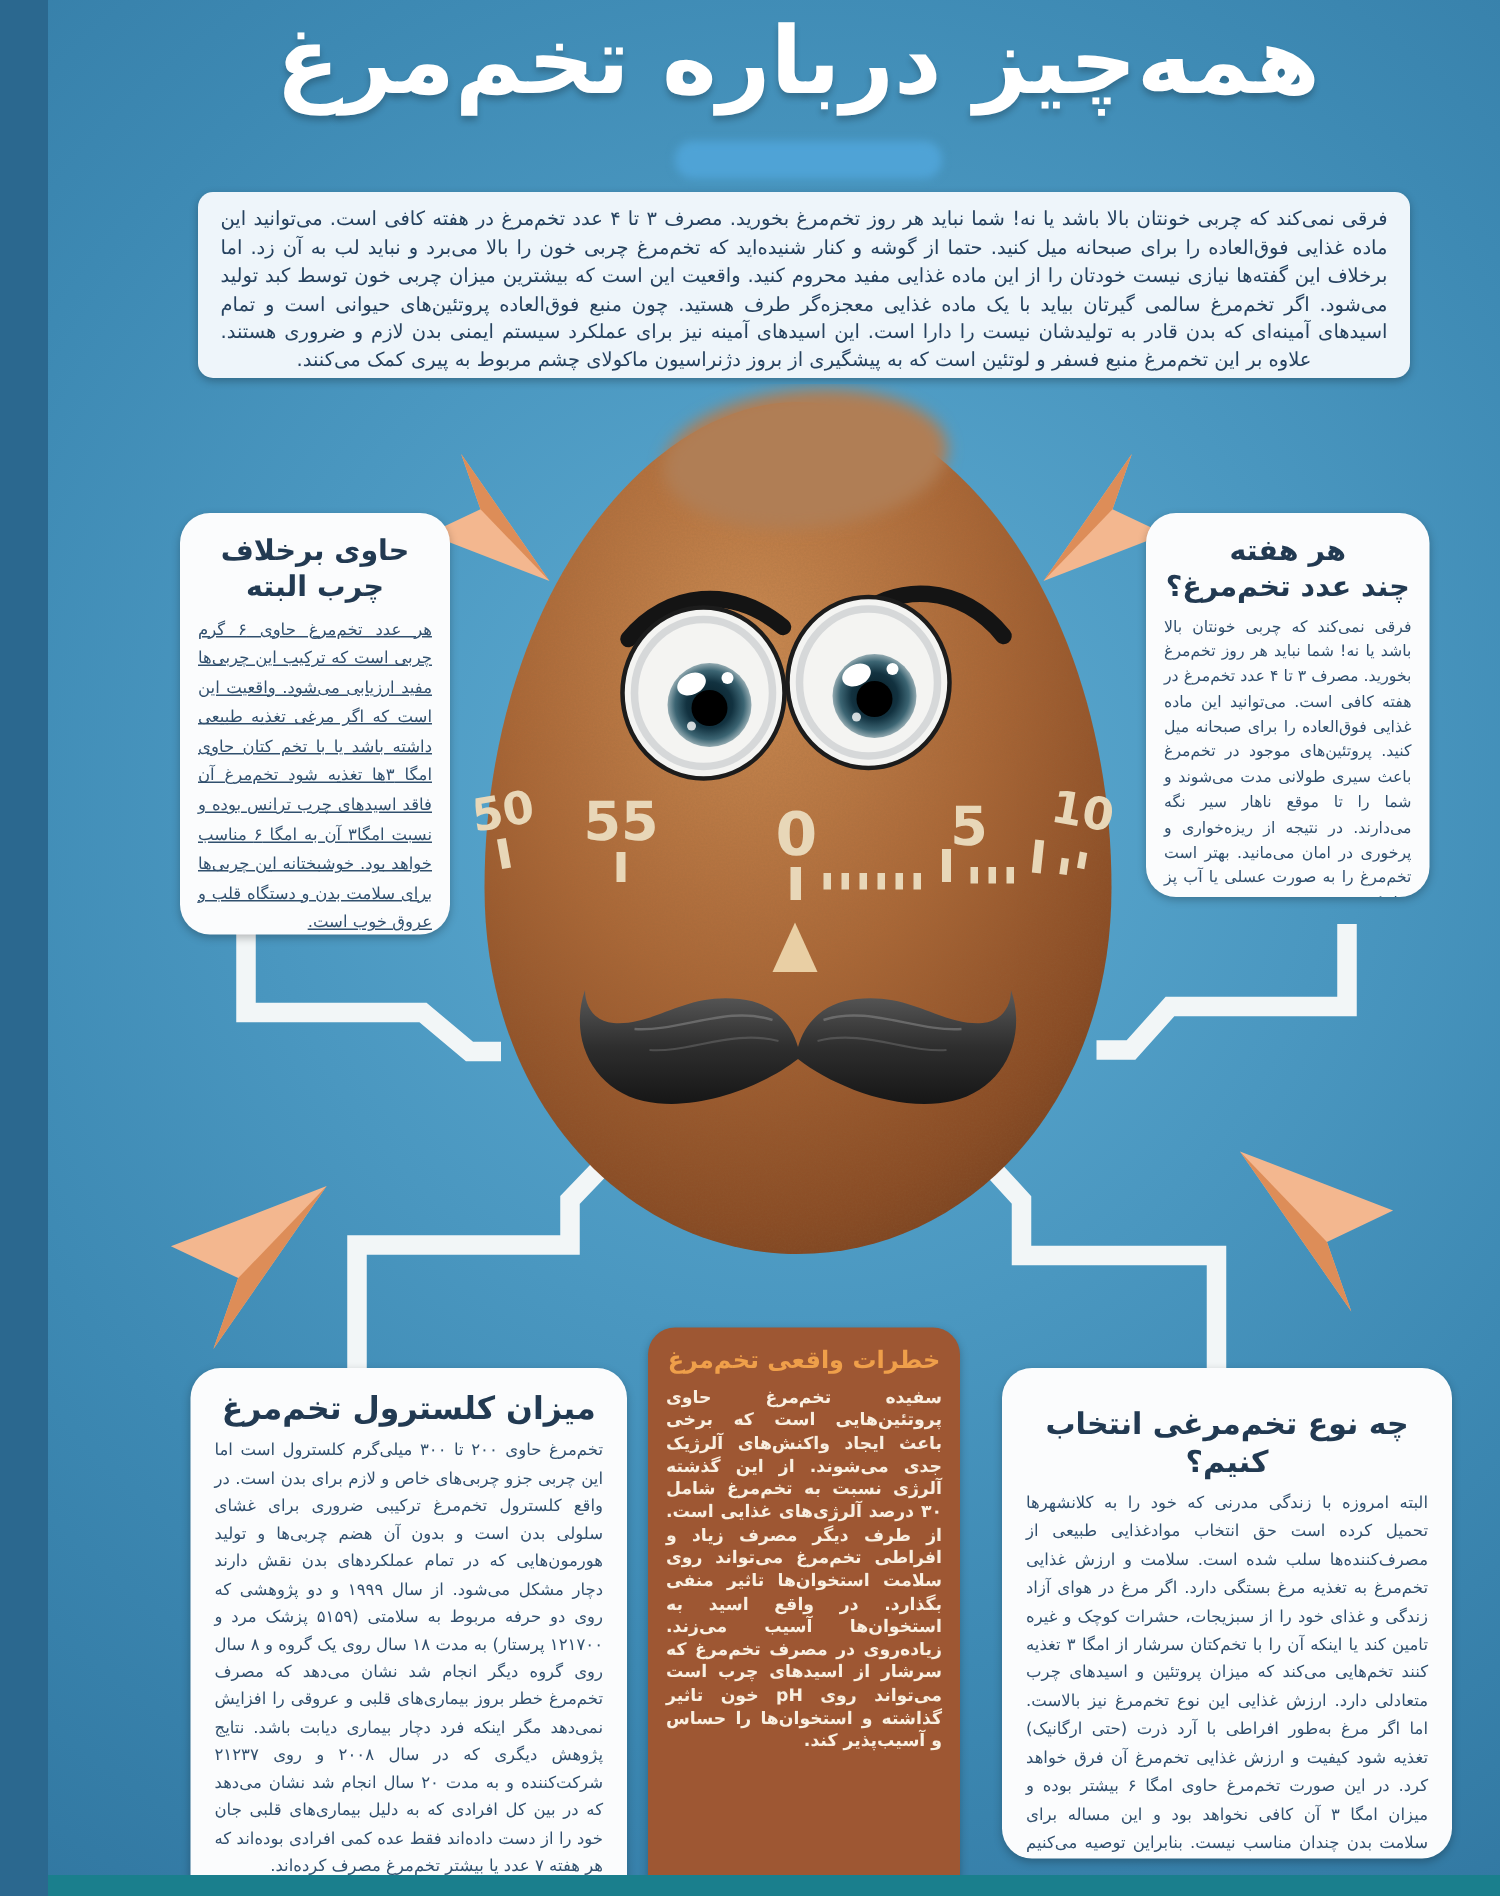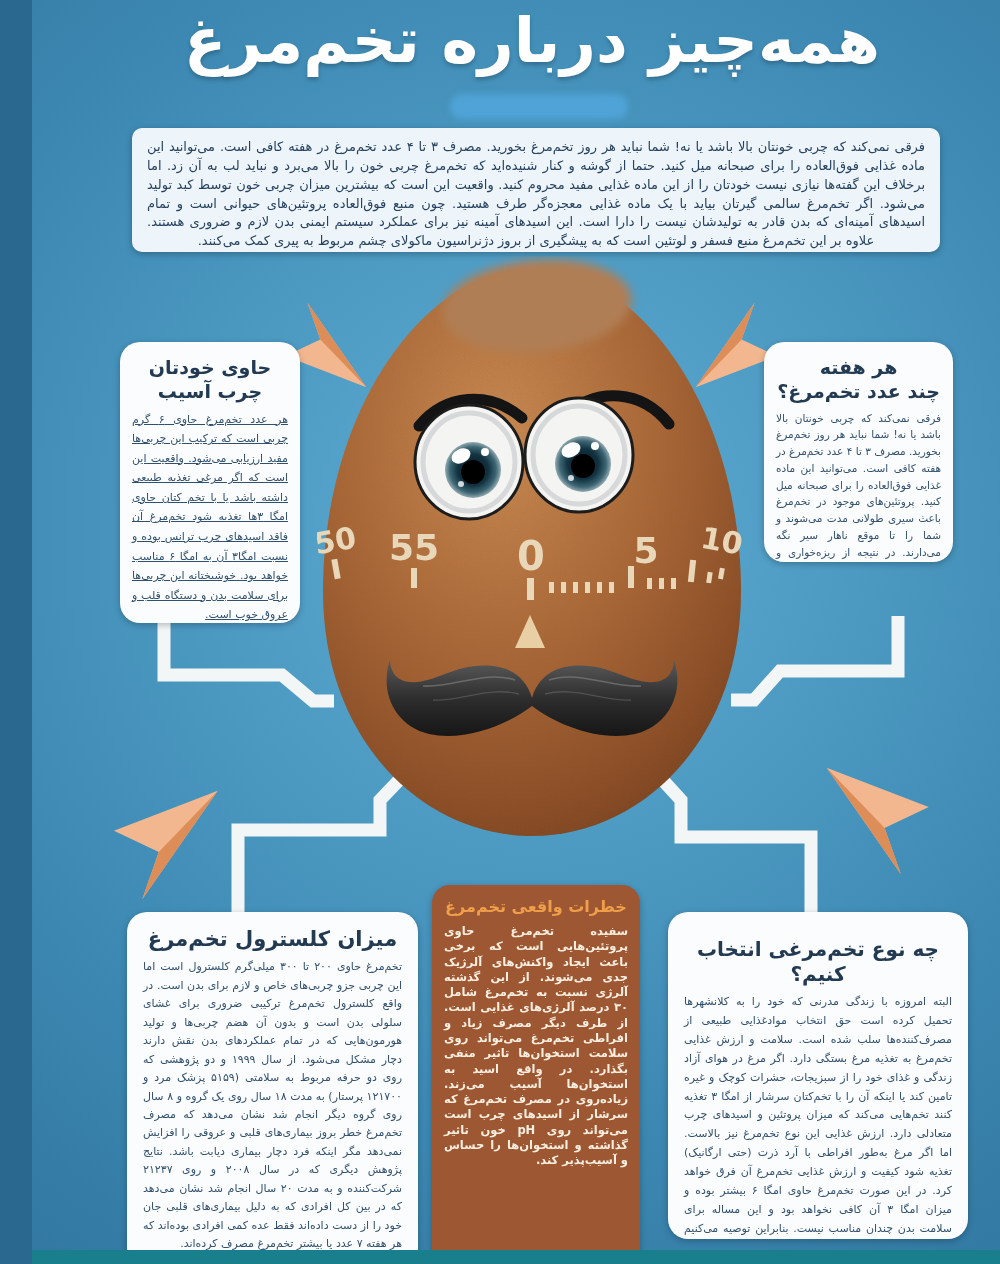--- a/index.html
+++ b/index.html
@@ -25,21 +25,21 @@
   .intro-box p{margin:0;font-size:13px;line-height:1.45;color:#26425f;text-align:justify;text-align-last:center;}
   .card{
     position:absolute;box-sizing:border-box;background:#fbfcfd;border-radius:20px;
     box-shadow:0 2px 6px rgba(0,0,0,.25);color:#31506e;z-index:3;overflow:hidden;
   }
   .card h2{margin:0 0 6px 0;text-align:center;font-weight:bold;color:#223a52;line-height:1.25;}
   .card p{margin:0;text-align:justify;}
   .card.fatty{left:88px;top:342px;width:180px;height:281px;padding:14px 12px;}
   .card.fatty h2{font-size:19px;}
   .card.fatty p{font-size:11px;line-height:1.78;text-decoration:underline;}
-  .card.weekly{left:732px;top:342px;width:189px;height:220px;padding:14px 12px;}
+  .card.weekly{left:732px;top:342px;width:189px;height:256px;padding:14px 12px;}
   .card.weekly h2{font-size:19px;}
   .card.weekly p{font-size:10.5px;line-height:1.6;}
   .card.cholesterol{left:95px;top:912px;width:291px;height:372px;padding:14px 16px;}
   .card.cholesterol h2{font-size:21px;}
   .card.cholesterol p{font-size:11px;line-height:1.68;}
   .card.eggtype{left:636px;top:912px;width:300px;height:327px;padding:25px 16px;}
   .card.eggtype h2{font-size:20px;}
   .card.eggtype p{font-size:11px;line-height:1.72;}
   .card.dangers{
     left:400px;top:885px;width:208px;height:458px;padding:12px 12px;
@@ -186,22 +186,22 @@
       <path d="M215,442 C210,424 196,412 176,410 C138,406 120,428 92,426 C80,425 73,416 73,404 C62,436 78,470 112,478 C148,486 192,468 215,450 Z" fill="url(#musGrad)"></path>
       <path d="M232,424 C262,414 294,432 324,430" stroke="#8a8a8a" stroke-width="1.6" fill="none" opacity="0.55"></path>
       <path d="M198,424 C168,414 136,432 106,430" stroke="#8a8a8a" stroke-width="1.6" fill="none" opacity="0.55"></path>
       <path d="M228,438 C258,430 288,446 314,444" stroke="#6f6f6f" stroke-width="1.4" fill="none" opacity="0.5"></path>
       <path d="M202,438 C172,430 142,446 116,444" stroke="#6f6f6f" stroke-width="1.4" fill="none" opacity="0.5"></path>
     </g>
   </svg>
 
   <section class="card fatty">
     <h2>
-      <span>حاوی خودتان</span><br>
-      <span>چرب آسیب</span>
+      <span>حاوی برخلاف</span><br>
+      <span>چرب البته</span>
     </h2>
     <p>هر عدد تخم‌مرغ حاوی ۶ گرم چربی است که ترکیب این چربی‌ها مفید ارزیابی می‌شود. واقعیت این است که اگر مرغی تغذیه طبیعی داشته باشد یا با تخم کتان حاوی امگا ۳ها تغذیه شود تخم‌مرغ آن فاقد اسیدهای چرب ترانس بوده و نسبت امگا۳ آن به امگا ۶ مناسب خواهد بود. خوشبختانه این چربی‌ها برای سلامت بدن و دستگاه قلب و عروق خوب است.</p>
   </section>
 
   <section class="card weekly">
     <h2>
       <span>هر هفته</span><br>
       <span>چند عدد تخم‌مرغ؟</span>
     </h2>
     <p>فرقی نمی‌کند که چربی خونتان بالا باشد یا نه! شما نباید هر روز تخم‌مرغ بخورید. مصرف ۳ تا ۴ عدد تخم‌مرغ در هفته کافی است. می‌توانید این ماده غذایی فوق‌العاده را برای صبحانه میل کنید. پروتئین‌های موجود در تخم‌مرغ باعث سیری طولانی مدت می‌شوند و شما را تا موقع ناهار سیر نگه می‌دارند. در نتیجه از ریزه‌خواری و پرخوری در امان می‌مانید. بهتر است تخم‌مرغ را به صورت عسلی یا آب پز میل کنید.</p>

